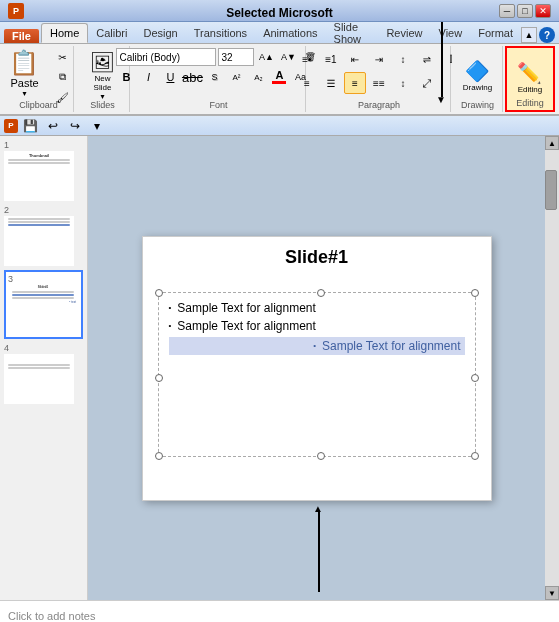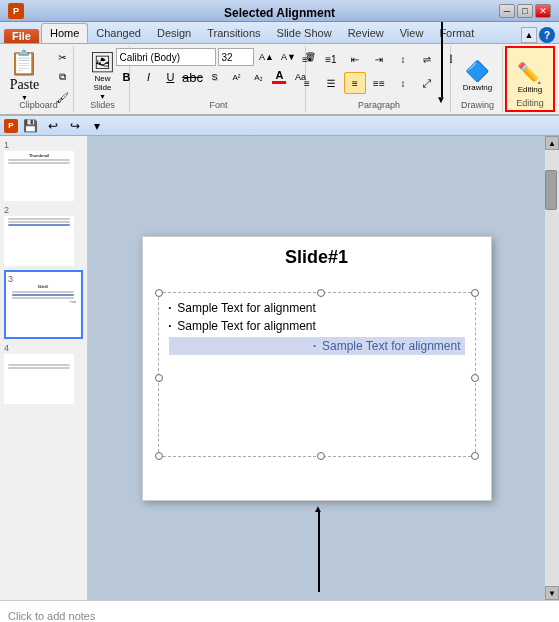--- a/index.html
+++ b/index.html
@@ -23,21 +23,21 @@
     .tab:not(.active) { color: #333; }
     .tab.file { background: linear-gradient(to bottom, #e06030, #c04010); color: white; height: 14px; border-radius: 2px 2px 0 0; font-weight: bold; margin-right: 2px; }
 
     
     .ribbon { background: #f0f0f0; border-bottom: 2px solid #b0b0b0; padding: 2px 4px; display: flex; align-items: stretch; gap: 2px; height: 72px; }
     .ribbon-group { display: flex; flex-direction: column; align-items: center; border-right: 1px solid #ccc; padding: 2px 4px; min-width: 40px; position: relative; }
     .ribbon-group-label { font-size: 9px; color: #555; position: absolute; bottom: 2px; }
     .ribbon-group-content { display: flex; align-items: flex-start; gap: 2px; flex: 1; padding-bottom: 12px; }
     .paste-btn { display: flex; flex-direction: column; align-items: center; width: 46px; cursor: pointer; border: 1px solid transparent; border-radius: 2px; }
     .paste-icon { font-size: 24px; color: #4060c0; }
-    .paste-label { font-size: 14px; font-family: Liberation Serif, serif; }
+    .paste-label { font-size: 11px; }
     .small-btns { display: flex; flex-direction: column; gap: 2px; }
     .sm-btn { width: 26px; height: 18px; border: 1px solid transparent; border-radius: 2px; display: flex; align-items: center; justify-content: center; font-size: 10px; cursor: pointer; }
 
     
     .font-row { display: flex; align-items: flex-start; gap: 2px; flex-wrap: nowrap; }
     .font-select { width: 100px; height: 18px; font-size: 10px; border: 1px solid #aaa; background: white; padding: 0 2px; }
     .size-select { width: 36px; height: 18px; font-size: 10px; border: 1px solid #aaa; background: white; padding: 0 2px; }
     .fmt-btn { width: 20px; height: 18px; border: 1px solid transparent; border-radius: 2px; font-size: 11px; display: flex; align-items: center; justify-content: center; cursor: pointer; }
     .fmt-btn.bold { font-weight: bold; }
     .fmt-btn.italic { font-style: italic; }
@@ -86,40 +86,41 @@
     
     .mini-title { font-size: 4px; text-align: center; font-weight: bold; color: #333; margin-top: 2px; }
     .mini-line { height: 2px; background: #ccc; margin: 1px 4px; border-radius: 1px; }
     .mini-line.blue { background: #7090cc; }
   </style>
 </head>
 <body>
 
 <div style="position:relative; width:559px; height:622px; overflow:hidden;">
 
-  <div class="annotation" style="top:6px; left:50%; transform:translateX(-50%); white-space:nowrap;">Selected Alignment</div>
+  <div class="annotation" style="top:6px; left:50%; transform:translateX(-50%); white-space:nowrap;">Selected Microsoft</div>
 
   <div style="position:absolute; left:441px; top:22px; width:2px; height:75px; background:#000; z-index:200;"></div>
   <div style="position:absolute; left:436px; top:94px; font-size:10px; z-index:200; color:#000;">▼</div>
 
   <div class="title-bar">
     <div class="title-bar-icon">P</div>
     <div class="title-bar-controls">
       <div class="title-btn">─</div>
       <div class="title-btn">□</div>
       <div class="title-btn close">✕</div>
     </div>
   </div>
 
   <div class="ribbon-tabs">
     <div class="tab file">File</div>
     <div class="tab active">Home</div>
-    <div class="tab">Changed</div>
+    <div class="tab">Calibri</div>
     <div class="tab">Design</div>
     <div class="tab">Transitions</div>
+    <div class="tab">Animations</div>
     <div class="tab">Slide Show</div>
     <div class="tab">Review</div>
     <div class="tab">View</div>
     <div class="tab">Format</div>
     <div style="margin-left:auto; display:flex; align-items:center; gap:2px; padding-right:4px;">
       <div style="width:16px;height:16px;border:1px solid #aaa;background:#e0e8f8;display:flex;align-items:center;justify-content:center;font-size:9px;cursor:pointer;">▲</div>
       <div style="width:16px;height:16px;border-radius:50%;background:#1060c0;color:white;display:flex;align-items:center;justify-content:center;font-size:10px;font-weight:bold;cursor:pointer;">?</div>
     </div>
   </div>
 

